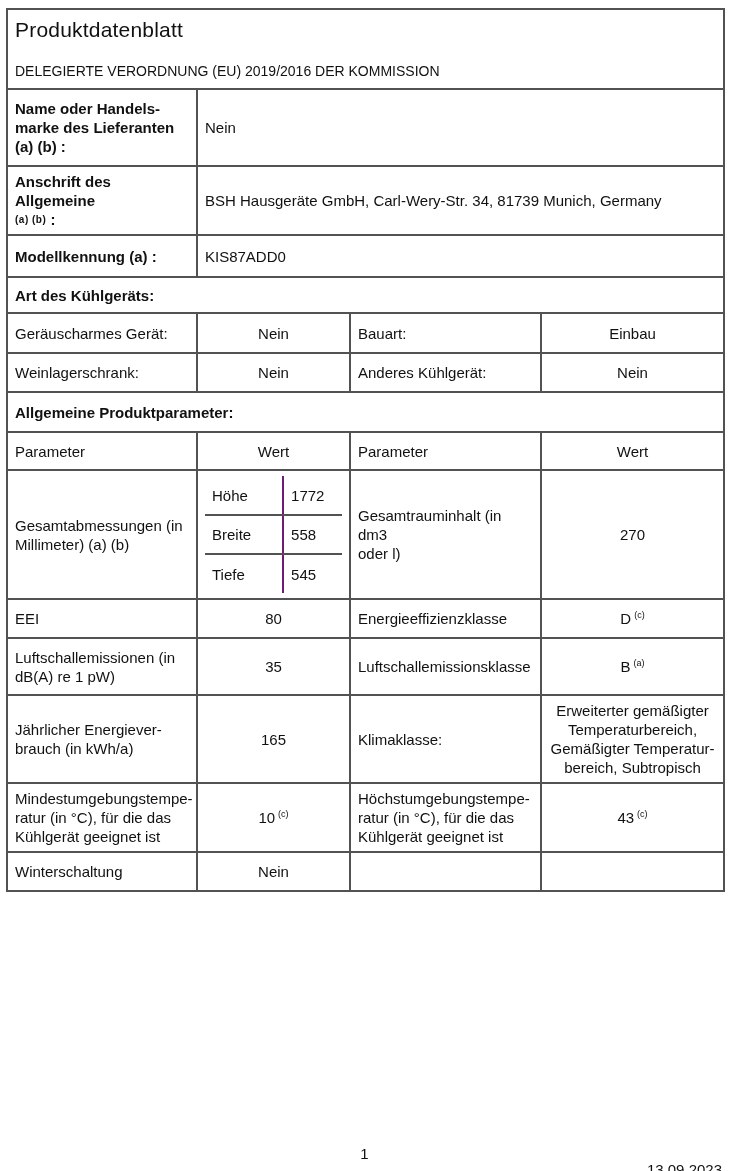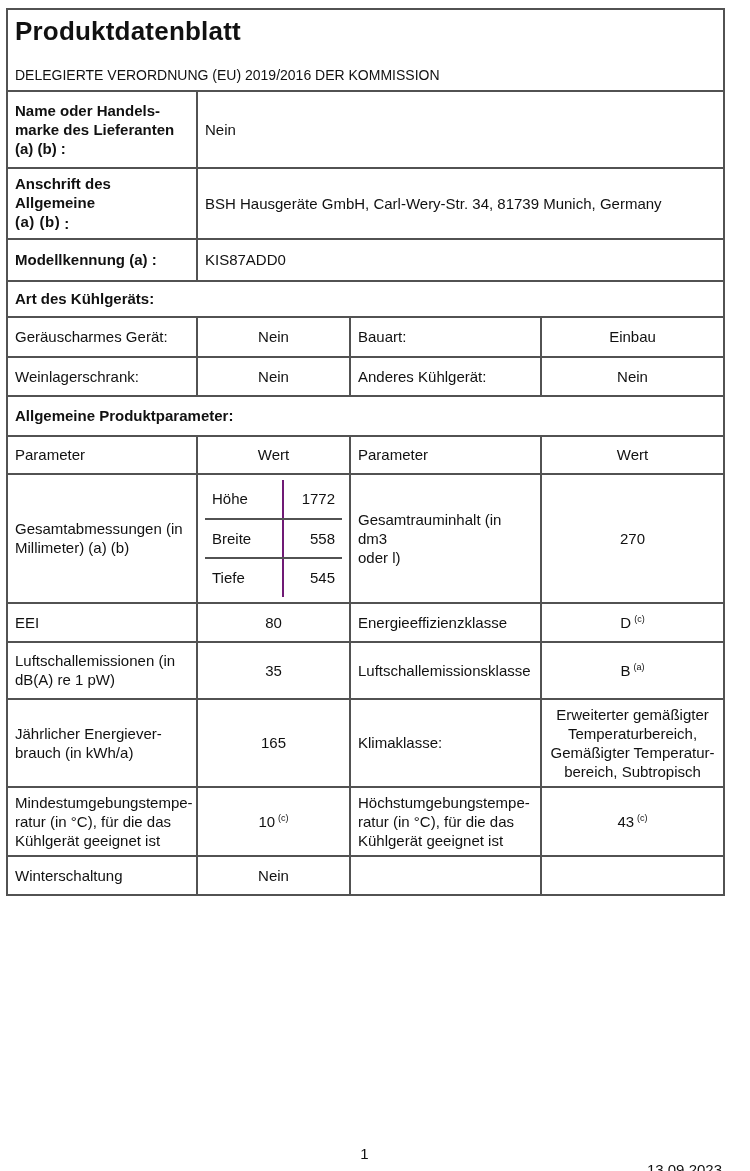--- a/index.html
+++ b/index.html
@@ -15,28 +15,28 @@
   table.doc td{
     border:2px solid #525252;
     font-size:15px;line-height:1.27;
     vertical-align:middle;padding:5px 7px;
     overflow:hidden;
   }
   .b{font-weight:bold;}
   .ml{white-space:pre-line;}
   .c{text-align:center;}
   .title-cell{padding:12px 13px 8px 13px;vertical-align:top;}
-  .title{font-size:26px;font-weight:bold;letter-spacing:0.2px;}
+  .title{font-size:21px;font-weight:normal;letter-spacing:0.2px;}
   .subtitle{font-size:14px;margin-top:19px;}
-  .tiny{font-size:15px;font-weight:bold;vertical-align:2px;letter-spacing:0.5px;}
+  .tiny{font-size:10px;font-weight:bold;vertical-align:2px;letter-spacing:0.5px;}
   .sup{font-size:9px;vertical-align:6px;margin-left:3px;}
   .p0{padding:0;}
   table.inner{width:100%;height:100%;border-collapse:collapse;table-layout:fixed;}
   table.inner td{border:none;border-bottom:2px solid #525252;border-right:2px solid #701a75;padding:5px 7px;}
-  table.inner td.vc{border-right:none;text-align:right;}
+  table.inner td.vc{border-right:none;text-align:left;}
   table.inner tr:last-child td{border-bottom:none;}
   .footer{position:absolute;left:6px;top:1145px;width:717px;height:20px;font-size:15px;}
   .pagenum{position:absolute;left:0;top:0;width:100%;text-align:center;}
   .date{position:absolute;right:1px;top:16px;}
 </style>
 </head>
 <body>
 
 <div class="page">
   <table class="doc">

